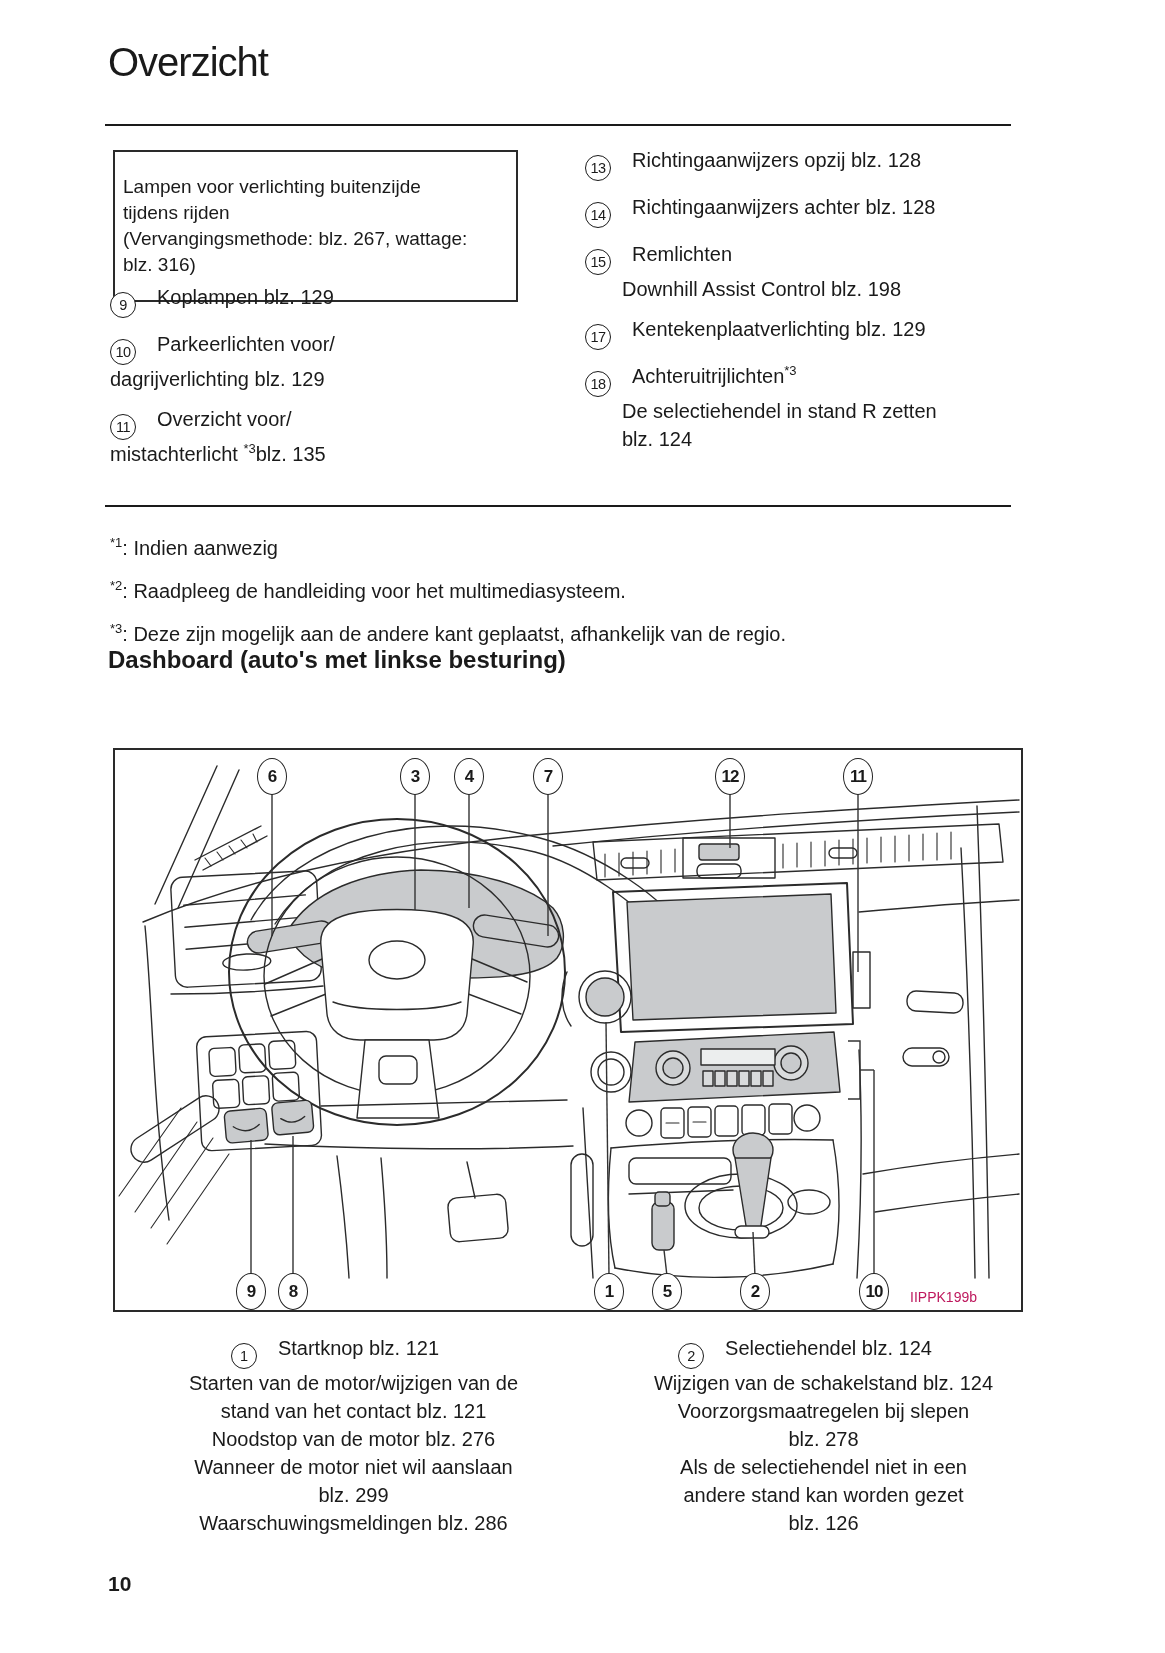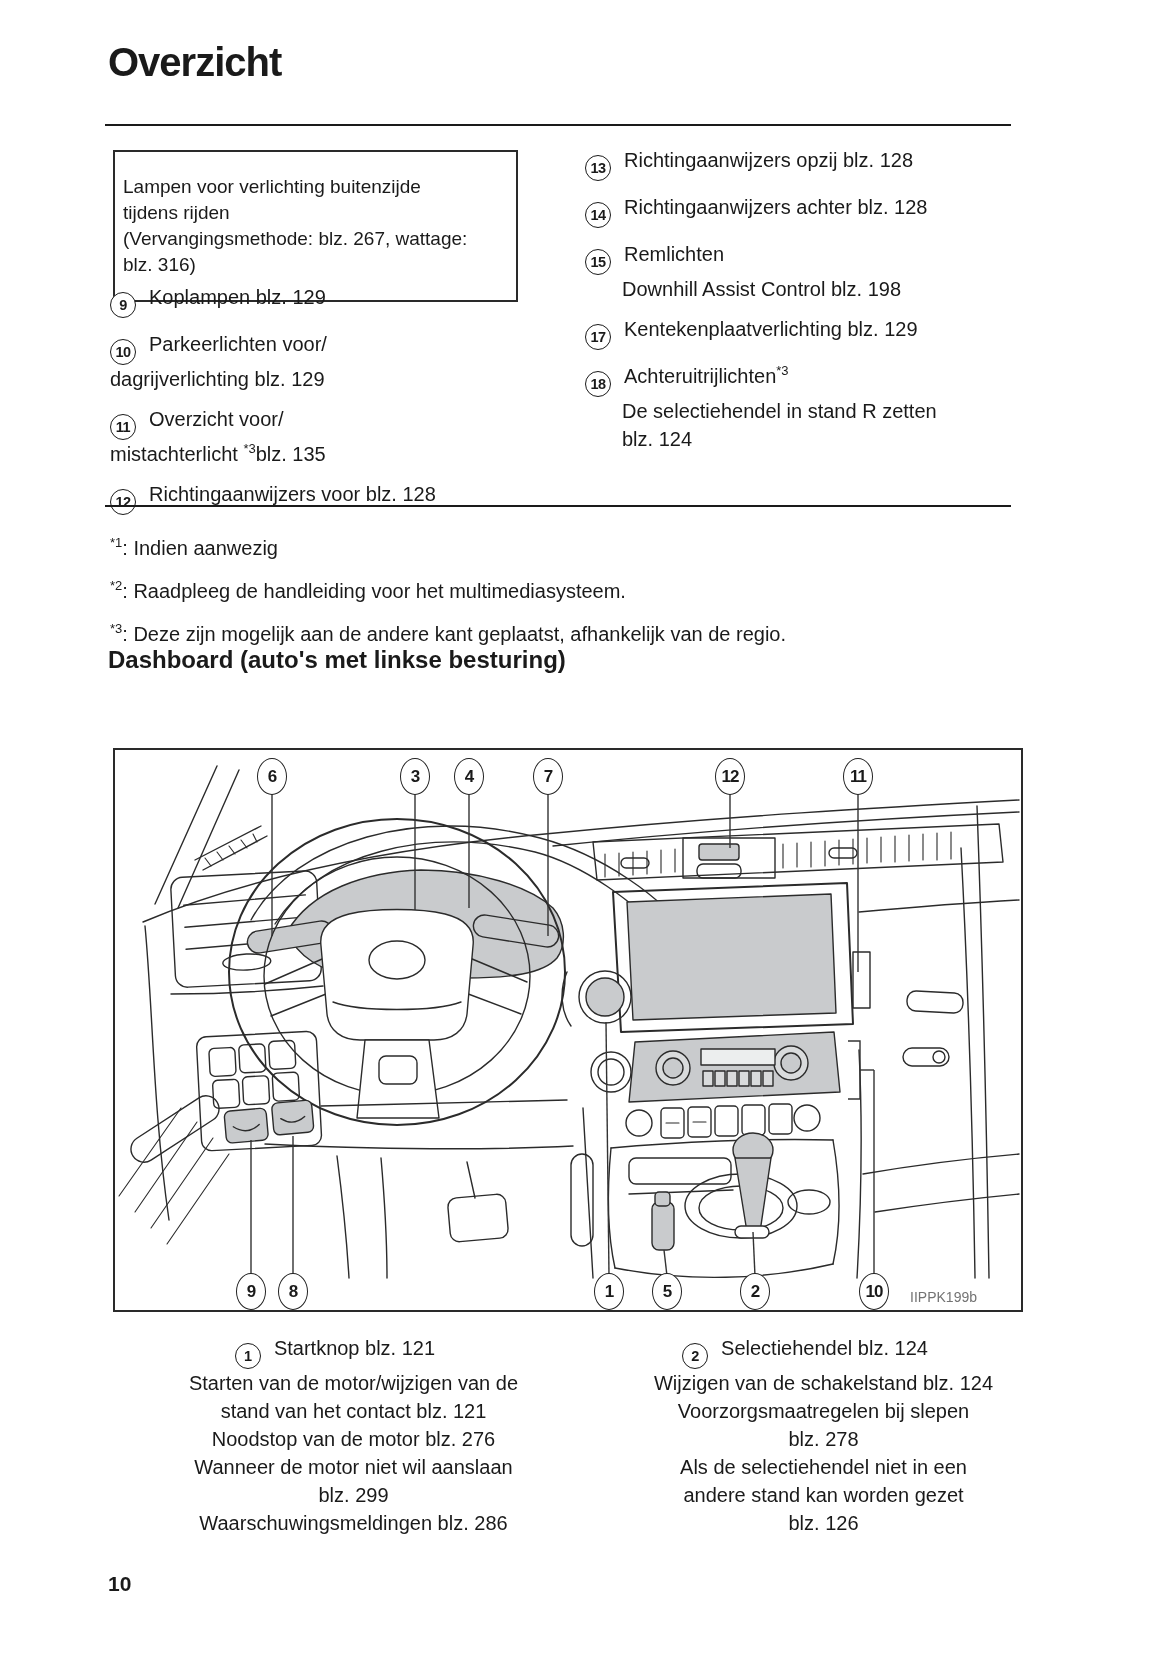--- a/index.html
+++ b/index.html
@@ -1,43 +1,43 @@
 <!DOCTYPE html>
 <html><head>
 <meta charset="utf-8">
 <style>
   html,body{margin:0;padding:0;background:#ffffff;}
   .page{position:relative;width:1165px;height:1653px;background:#fff;overflow:hidden;
         font-family:"Liberation Sans",sans-serif;color:#1a1a1a;}
-  .page-title{position:absolute;left:108px;top:40px;font-size:40px;font-weight:bold;letter-spacing:-1px;}
+  .page-title{position:absolute;left:108px;top:40px;font-size:40px;font-weight:normal;letter-spacing:-1px;}
   .hrule{position:absolute;left:105px;width:906px;height:2px;background:#1a1a1a;}
   .hrule.top{top:124px;}
   .hrule.mid{top:505px;}
   .notebox{position:absolute;left:113px;top:150px;width:405px;box-sizing:border-box;
            border:2px solid #2a2a2a;padding:22px 8px;font-size:19px;line-height:26px;}
   .col{position:absolute;font-size:20px;line-height:28px;}
   .col-left{left:110px;top:283px;width:430px;}
   .col-right{left:585px;top:146px;width:430px;}
   .item{margin-bottom:12px;}
   .num{display:inline-flex;justify-content:center;align-items:center;width:26px;height:26px;
        box-sizing:border-box;border:1.8px solid #1a1a1a;border-radius:50%;font-size:14.5px;
-       font-weight:bold;margin-right:13px;vertical-align:-6px;letter-spacing:-0.5px;background:#fff;}
+       font-weight:normal;margin-right:21px;vertical-align:-6px;letter-spacing:-0.5px;background:#fff;}
   .cont{padding-left:0;}
   .col-right .cont{padding-left:37px;}
   sup{font-size:13px;line-height:0;}
   .footnotes{position:absolute;left:110px;top:534px;font-size:20px;line-height:28px;}
   .fn{margin-bottom:15px;}
   .section-heading{position:absolute;left:108px;top:646px;font-size:24px;font-weight:bold;}
   .diagram{position:absolute;left:113px;top:748px;width:910px;height:564px;box-sizing:border-box;
            border:2px solid #2a2a2a;background:#fff;}
   .diagram svg{position:absolute;left:0;top:0;}
   .co{position:absolute;width:30px;height:37px;box-sizing:border-box;border:1.8px solid #222;
       border-radius:50%;background:#fff;display:flex;align-items:center;justify-content:center;
       font-size:17px;font-weight:bold;letter-spacing:-1px;z-index:2;}
-  .fig-code{position:absolute;right:44px;bottom:5px;font-size:14px;color:#737373;}
+  .fig-code{position:absolute;right:44px;bottom:5px;font-size:14px;color:#be185d;}
   .blist{position:absolute;font-size:20px;line-height:28px;text-align:center;}
   .blist-left{left:110px;top:1334px;width:450px;}
   .blist-right{left:585px;top:1334px;width:440px;}
   .blist .sub{padding-left:37px;}
   .page-number{position:absolute;left:108px;top:1572px;font-size:21px;font-weight:bold;}
 </style>
 </head>
 <body>
 
 <div class="page">
@@ -56,23 +56,20 @@
     <div class="item">
       <span class="num">9</span><span>Koplampen blz. 129</span>
     </div>
     <div class="item">
       <span class="num">10</span><span>Parkeerlichten voor/</span>
       <div class="cont">dagrijverlichting blz. 129</div>
     </div>
     <div class="item">
       <span class="num">11</span><span>Overzicht voor/</span>
       <div class="cont"><span>mistachterlicht </span><sup>*3</sup><span>blz. 135</span></div>
-    </div>
-    <div class="item">
-      <span class="num">12</span><span>Richtingaanwijzers voor blz. 128</span>
     </div>
   </div>
 
   <div class="col col-right">
     <div class="item">
       <span class="num">13</span><span>Richtingaanwijzers opzij blz. 128</span>
     </div>
     <div class="item">
       <span class="num">14</span><span>Richtingaanwijzers achter blz. 128</span>
     </div>

